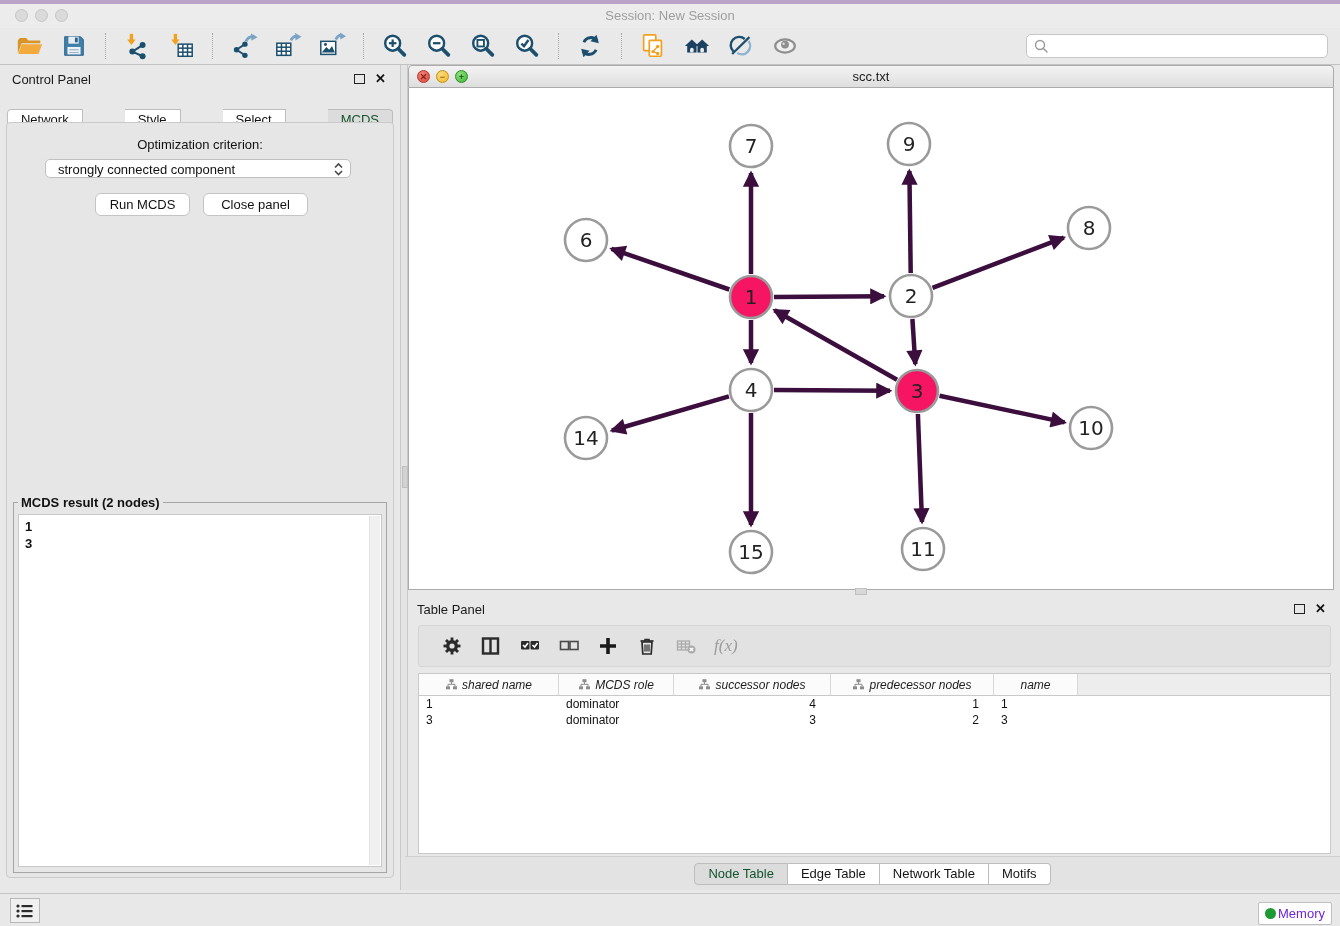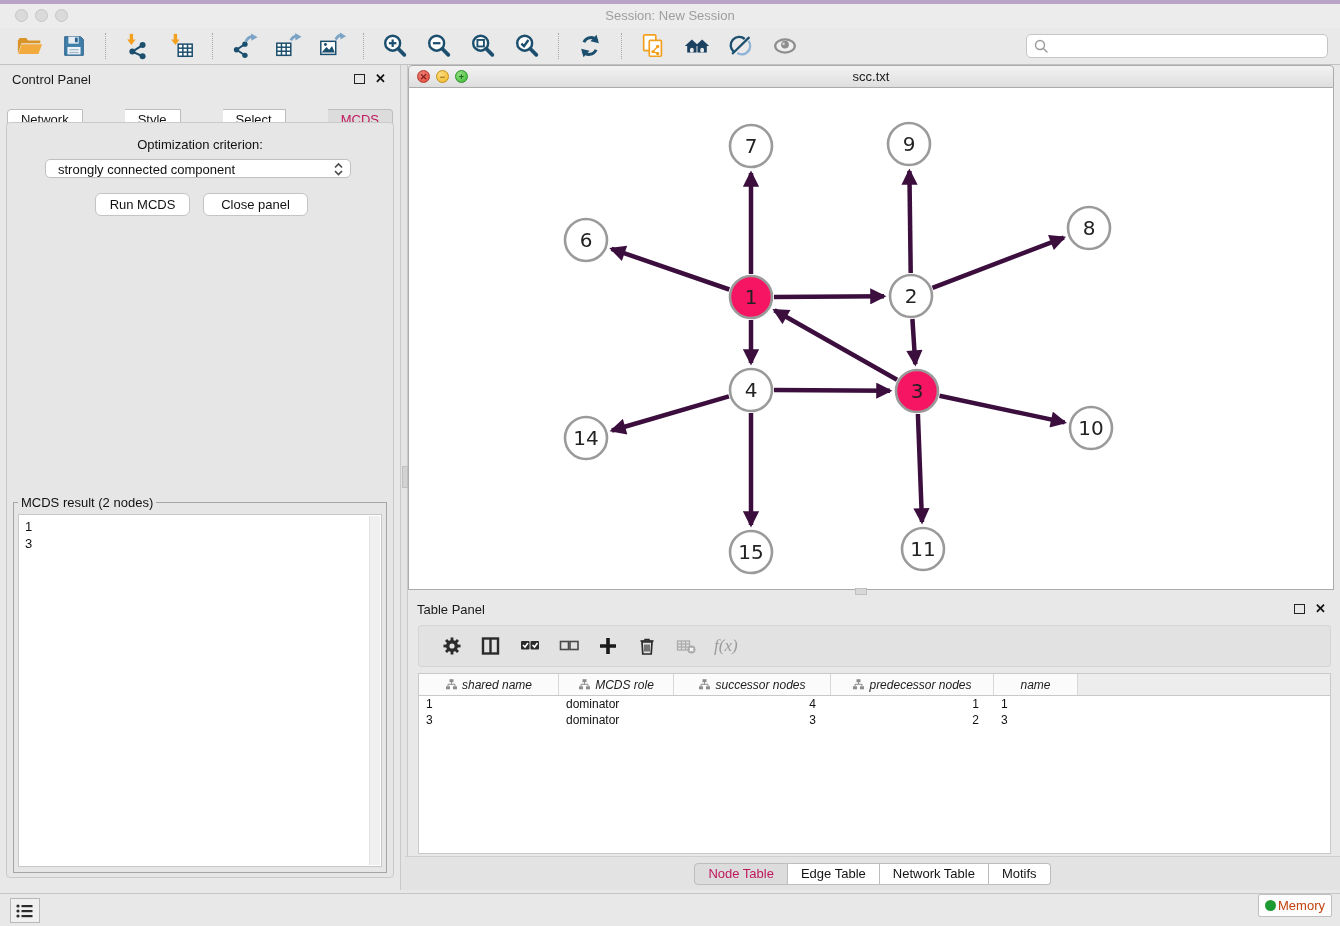--- a/index.html
+++ b/index.html
@@ -24,27 +24,27 @@
   .ph-icons{margin-left:auto;display:flex;gap:10px;align-items:center;}
   .float-icon{width:9px;height:8px;border:1.6px solid #222;display:inline-block;}
   .close-x{font-size:13px;font-weight:bold;color:#111;line-height:12px;}
 
   
   .control-panel{position:absolute;left:0;top:65px;width:400px;height:825px;}
   .cp-tabs{position:absolute;top:44px;left:0;width:100%;display:flex;justify-content:center;gap:42px;}
   .tab{height:20px;line-height:20px;padding:0 13px;font-size:13px;color:#141414;background:#FFF;border:1px solid #BDBDBD;border-left:none;cursor:default;}
   .tab.first{border-left:1px solid #BDBDBD;border-radius:4px 0 0 4px;}
   .tab.last{border-radius:0 4px 4px 0;}
-  .tab.dim{background:#DCDCDC;color:#be185d;}
+  .tab.dim{background:#DCDCDC;color:#14532d;}
   .cp-body{position:absolute;top:57px;left:6px;right:6px;bottom:12px;background:#E6E6E6;border:1px solid #CACACA;border-radius:4px;}
   .opt-label{position:absolute;top:14px;left:0;width:100%;text-align:center;font-size:13px;color:#111;}
   .criterion{position:absolute;top:36px;left:38px;right:42px;height:19px;background:#FFF;border:1px solid #C0C0C0;border-radius:5px;display:flex;align-items:flex-end;padding:0 6px 0 12px;font-size:13px;color:#111;box-sizing:border-box;}
   .criterion .lbl{flex:1;}
   .btn{position:absolute;top:70px;height:23px;background:#FFF;border:1px solid #C4C4C4;border-radius:6px;font-size:13px;color:#111;text-align:center;line-height:21px;box-sizing:border-box;}
-  .mcds-fieldset{position:absolute;top:372px;left:6px;right:6px;bottom:4px;border:1px solid #A5A5A5;margin:0;padding:0;}
+  .mcds-fieldset{position:absolute;top:372px;left:6px;right:6px;bottom:4px;border:1px solid #A5A5A5;margin:0;padding:0;font-weight:bold;}
   .mcds-fieldset legend{font-size:13px;color:#111;padding:0 3px;margin-left:4px;}
   .result-area{position:absolute;left:4px;right:4px;top:4px;bottom:5px;background:#FFF;border:1px solid #C8C8C8;}
   .result-lines{padding:3px 6px;font-size:13px;line-height:17px;color:#111;}
   .vtrack{position:absolute;top:1px;bottom:1px;right:1px;width:10px;background:#F0F0F0;border-left:1px solid #E2E2E2;}
 
   
   .v-divider{position:absolute;left:400px;top:65px;width:8px;height:825px;background:#E4E4E4;border-left:1px solid #C9C9C9;border-right:1px solid #C9C9C9;box-sizing:border-box;}
   .v-handle{position:absolute;top:401px;left:1px;width:4px;height:20px;background:#D2D2D2;border:1px solid #BFBFBF;}
   .h-handle{position:absolute;left:855px;top:588px;width:12px;height:7px;background:#D8D8D8;border:1px solid #C0C0C0;box-sizing:border-box;}
 
@@ -70,21 +70,21 @@
   .thead{display:flex;height:21px;border-bottom:1px solid #C9C9C9;}
   .th{display:flex;align-items:center;justify-content:center;gap:4px;font-size:12px;color:#1C1C1C;background:#FBFBFB;border-right:1px solid #D8D8D8;box-sizing:border-box;font-style:italic;}
   .th-filler{flex:1;background:#EDEDED;}
   .tr{display:flex;height:16px;font-size:12px;color:#111;}
   .td{box-sizing:border-box;line-height:16px;overflow:hidden;}
   .tp-tabs{position:absolute;left:0;right:0;top:261px;height:34px;background:#E3E3E3;border-top:1px solid #CFCFCF;display:flex;justify-content:center;align-items:center;box-sizing:border-box;}
 
   
   .statusbar{position:absolute;left:0;top:893px;right:0;height:33px;background:#E8E8E8;border-top:1px solid #C6C6C6;box-sizing:border-box;}
   .list-btn{position:absolute;left:10px;top:4px;width:30px;height:25px;background:#F0F0F0;border:1px solid #B8B8B8;display:flex;align-items:center;justify-content:center;box-sizing:border-box;}
-  .mem-btn{position:absolute;right:8px;top:0;width:74px;height:23px;background:#FDFDFD;border:1px solid #BFBFBF;border-radius:2px;display:flex;align-items:center;justify-content:center;gap:2px;font-size:13px;color:#c2410c;box-sizing:border-box;}
+  .mem-btn{position:absolute;right:8px;top:8px;width:74px;height:23px;background:#FDFDFD;border:1px solid #BFBFBF;border-radius:2px;display:flex;align-items:center;justify-content:center;gap:2px;font-size:13px;color:#6d28d9;box-sizing:border-box;}
   .mem-dot{width:11px;height:11px;border-radius:50%;background:#1E9A32;}
 </style>
 </head>
 <body>
 
 <div class="window">
   <div class="top-strip"></div>
 
   <div class="titlebar">
     <span class="mdot" style="left:15px"></span>

